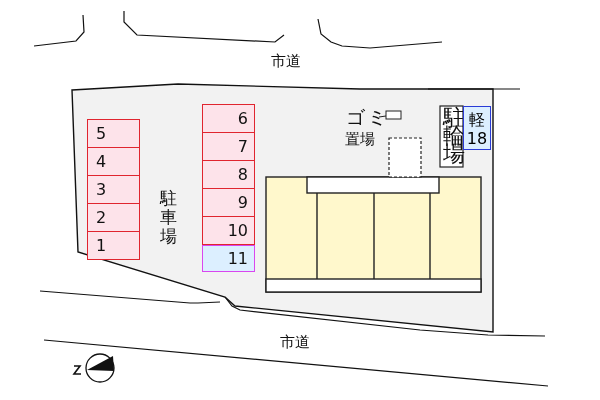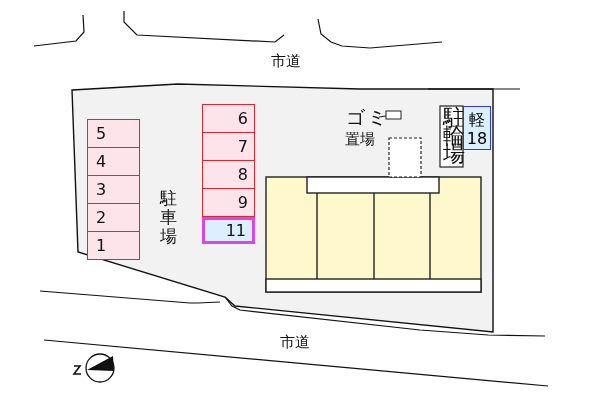--- a/index.html
+++ b/index.html
@@ -82,21 +82,24 @@
     </div>
   <div class="slot right" style="position:relative; width:53px; height:28px; background:#fde3ea; border:1px solid #e0252f; border-top:none;">
       <span>7</span>
     </div>
   <div class="slot right" style="position:relative; width:53px; height:28px; background:#fde3ea; border:1px solid #e0252f; border-top:none;">
       <span>8</span>
     </div>
   <div class="slot right" style="position:relative; width:53px; height:28px; background:#fde3ea; border:1px solid #e0252f; border-top:none;">
       <span>9</span>
     </div>
-  <div class="slot right" style="position:relative; width:53px; height:27px; background:#dcefff; border:3px solid #d946ef;">
+  <div class="slot right" style="position:relative; width:53px; height:28px; background:#fde3ea; border:1px solid #e0252f; border-top:none;">
+      <span>10</span>
+    </div>
+  <div class="slot right" style="position:relative; width:53px; height:27px; background:#dcefff; border:1px solid #d946ef;">
       <span>11</span>
     </div>
 </div>
 
 <div class="label" style="left:346px; top:108px; font-size:19px; letter-spacing:2px;">ゴミ</div>
 <div class="label" style="left:345px; top:132px; font-size:15px;">置場</div>
 
 <div class="label" style="left:443px; top:109px; width:18px; font-size:22px; line-height:18px; text-align:center; word-break:break-all;">駐輪場</div>
 
 <div style="position:absolute; left:463px; top:106px; width:28px; height:44px; box-sizing:border-box; background:#dcefff; border:1px solid #2a3bd6; text-align:center; font-size:16px; line-height:19px; padding-top:3px;">

